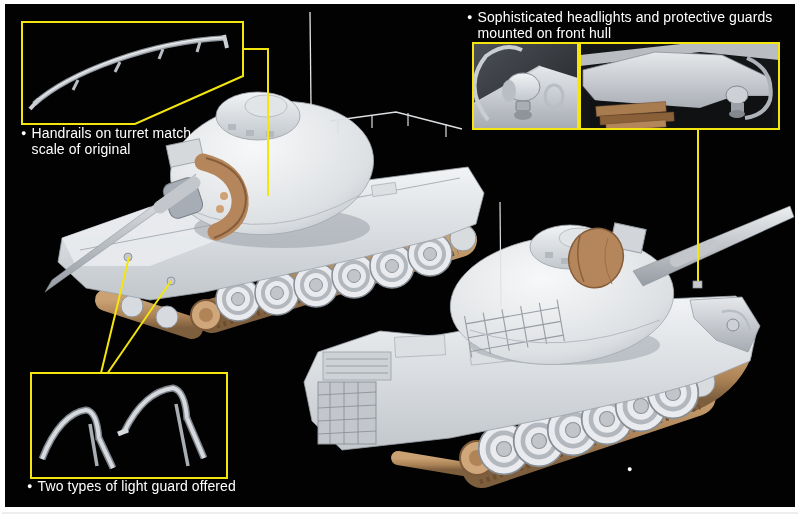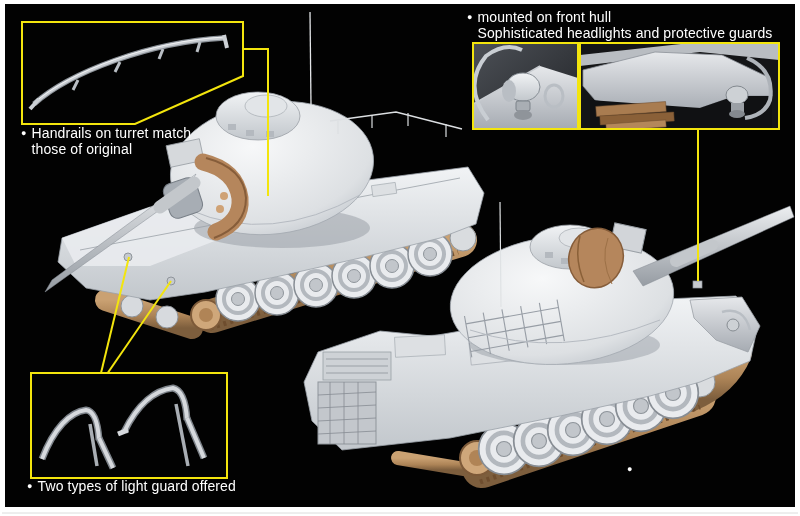--- a/index.html
+++ b/index.html
@@ -254,29 +254,29 @@
 
   <line x1="698" y1="130" x2="698" y2="281" stroke="#f3e50d" stroke-width="2"></line>
   <rect x="473" y="43" width="105" height="86" fill="none" stroke="#f3e50d" stroke-width="2"></rect>
   <rect x="580" y="43" width="199" height="86" fill="none" stroke="#f3e50d" stroke-width="2"></rect>
 </svg>
 
 <div class="note" style="left:21px;top:126px;">
   <span class="bullet">●</span>
   <span class="lines">
     <span>Handrails on turret match</span>
-    <span>those of original</span>
+    <span>scale of original</span>
   </span>
 </div>
 
 <div class="note" style="left:467px;top:10px;">
   <span class="bullet">●</span>
   <span class="lines">
+    <span>Sophisticated headlights and protective guards</span>
     <span>mounted on front hull</span>
-    <span>Sophisticated headlights and protective guards</span>
   </span>
 </div>
 
 <div class="note" style="left:27px;top:479px;">
   <span class="bullet">●</span>
   <span class="lines">
     <span>Two types of light guard offered</span>
   </span>
 </div>
 

